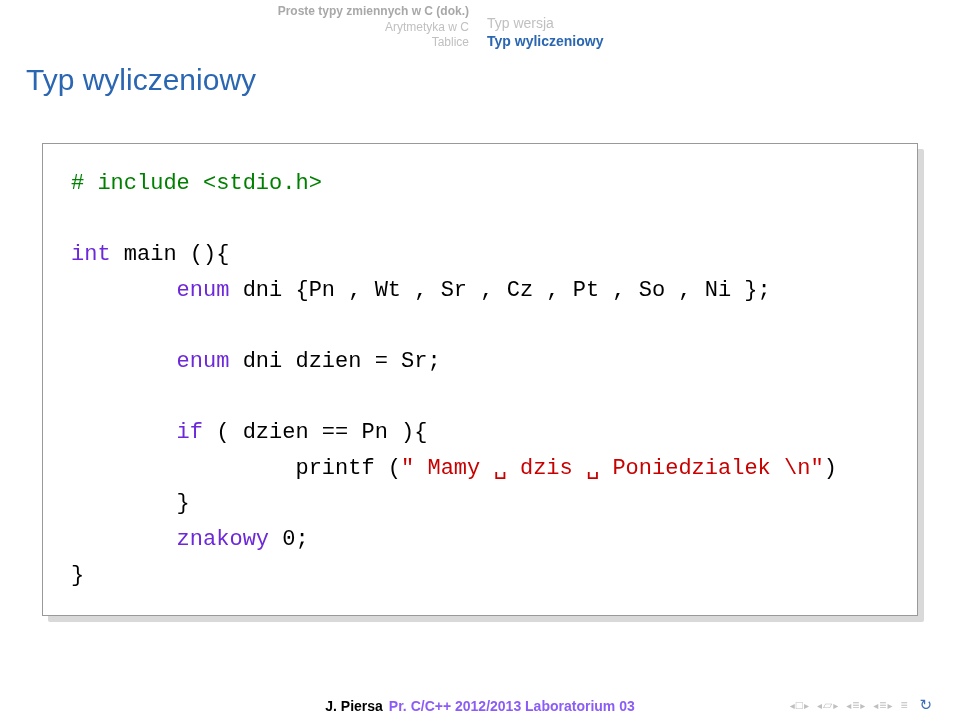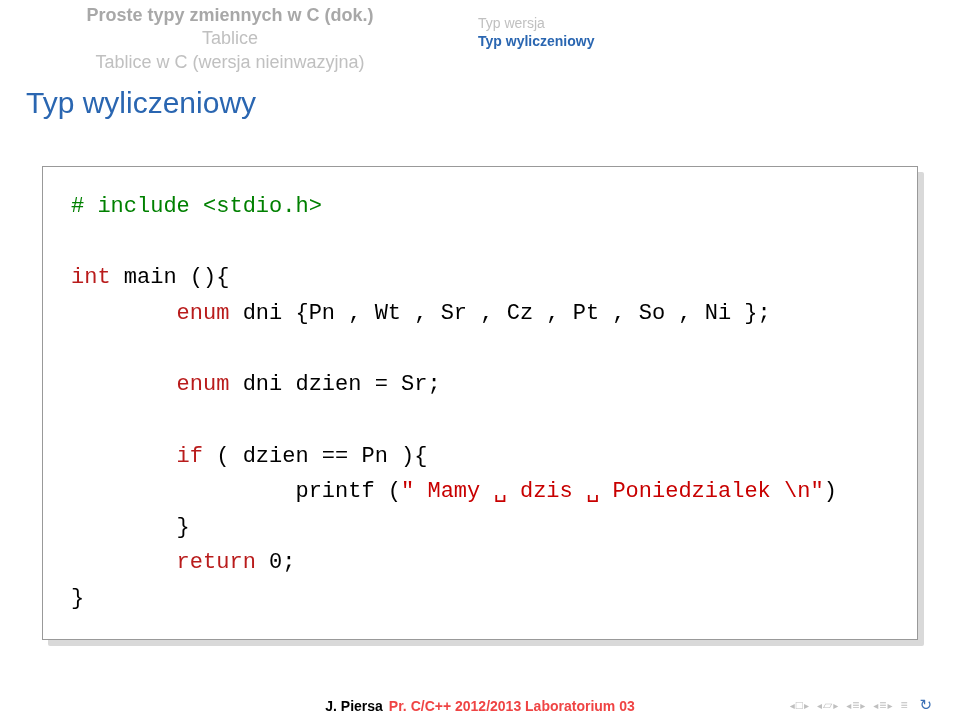--- a/index.html
+++ b/index.html
@@ -12,24 +12,25 @@
     font-size: 16px;
     overflow: hidden;
     position: relative;
   }
   .header {
     display: flex;
     padding: 4px 0 6px 0;
   }
   .nav-left {
     width: 460px;
-    text-align: center;
-    font-size: 18px;
+    text-align: right;
+    font-size: 12px;
     line-height: 1.3;
     padding-right: 18px;
+    margin-left: 9px;
   }
   .nav-right {
     flex: 1;
     text-align: left;
     font-size: 14px;
     line-height: 1.3;
     padding-top: 10px;
   }
   .nav-item { color: #c0c0c0; }
   .nav-item.bold { font-weight: bold; color: #a8a8a8; }
@@ -54,35 +55,35 @@
     background: #fff;
     border: 1px solid #999;
     padding: 22px 24px 22px 28px;
     font-family: "Courier New", Courier, monospace;
     font-size: 22px;
     line-height: 1.62;
     white-space: pre;
     overflow: hidden;
     color: #000;
   }
-  .kw { color: #b91c1c; }
+  .kw { color: #6d28d9; }
   .str { color: #c80000; }
   .pp { color: #008000; margin-top: 36px; }
   .footer {
     position: absolute;
     bottom: 6px;
     left: 0; right: 0;
     display: flex;
     justify-content: center;
     align-items: center;
     gap: 6px;
     font-size: 14px;
   }
   .footer .author { color: #000; font-weight: bold; }
-  .footer .title { color: #ef4444; font-weight: bold; }
+  .footer .title { color: #8b5cf6; font-weight: bold; }
   .nav-icons {
     position: absolute;
     bottom: 6px;
     right: 28px;
     display: flex;
     gap: 8px;
     align-items: center;
   }
   .nav-icons span {
     color: #bfbfbf;
@@ -93,22 +94,22 @@
   }
   .nav-icons .tri { font-size: 10px; }
   .nav-icons .refresh { color: #3a6fb5; font-size: 15px; margin-left:4px;}
 </style>
 </head>
 <body>
 
 <div class="header">
   <div class="nav-left">
     <div class="nav-item bold">Proste typy zmiennych w C (dok.)</div>
+    <div class="nav-item">Arytmetyka w C</div>
     <div class="nav-item">Tablice</div>
-    <div class="nav-item">Tablice w C (wersja nieinwazyjna)</div>
   </div>
   <div class="nav-right">
     <div class="nav-item">Typ wersja</div>
     <div class="nav-item active-sub">Typ wyliczeniowy</div>
   </div>
 </div>
 
 <div class="frametitle">Typ wyliczeniowy</div>
 
 <div class="code-frame">
@@ -116,21 +117,21 @@
   <div class="code-box"><span class="pp"># include &lt;stdio.h&gt;</span>
 
 <span class="kw">int</span><span> main (){</span>
 <span class="kw">        enum</span><span> dni {Pn , Wt , Sr , Cz , Pt , So , Ni };</span>
 
 <span class="kw">        enum</span><span> dni dzien = Sr;</span>
 
 <span class="kw">        if</span><span> ( dzien == Pn ){</span>
 <span>                 printf (</span><span class="str">" Mamy ␣ dzis ␣ Poniedzialek \n"</span><span>)</span>
 <span>        }</span>
-<span class="kw">        return</span><span> 0;</span>
+<span class="kw">        znakowy</span><span> 0;</span>
 <span>}</span></div>
 </div>
 
 <div class="nav-icons">
   <span><span class="tri">◂</span>□<span class="tri">▸</span></span>
   <span><span class="tri">◂</span>▱<span class="tri">▸</span></span>
   <span><span class="tri">◂</span>≡<span class="tri">▸</span></span>
   <span><span class="tri">◂</span>≡<span class="tri">▸</span></span>
   <span>≡</span>
   <span class="refresh">↻</span>

